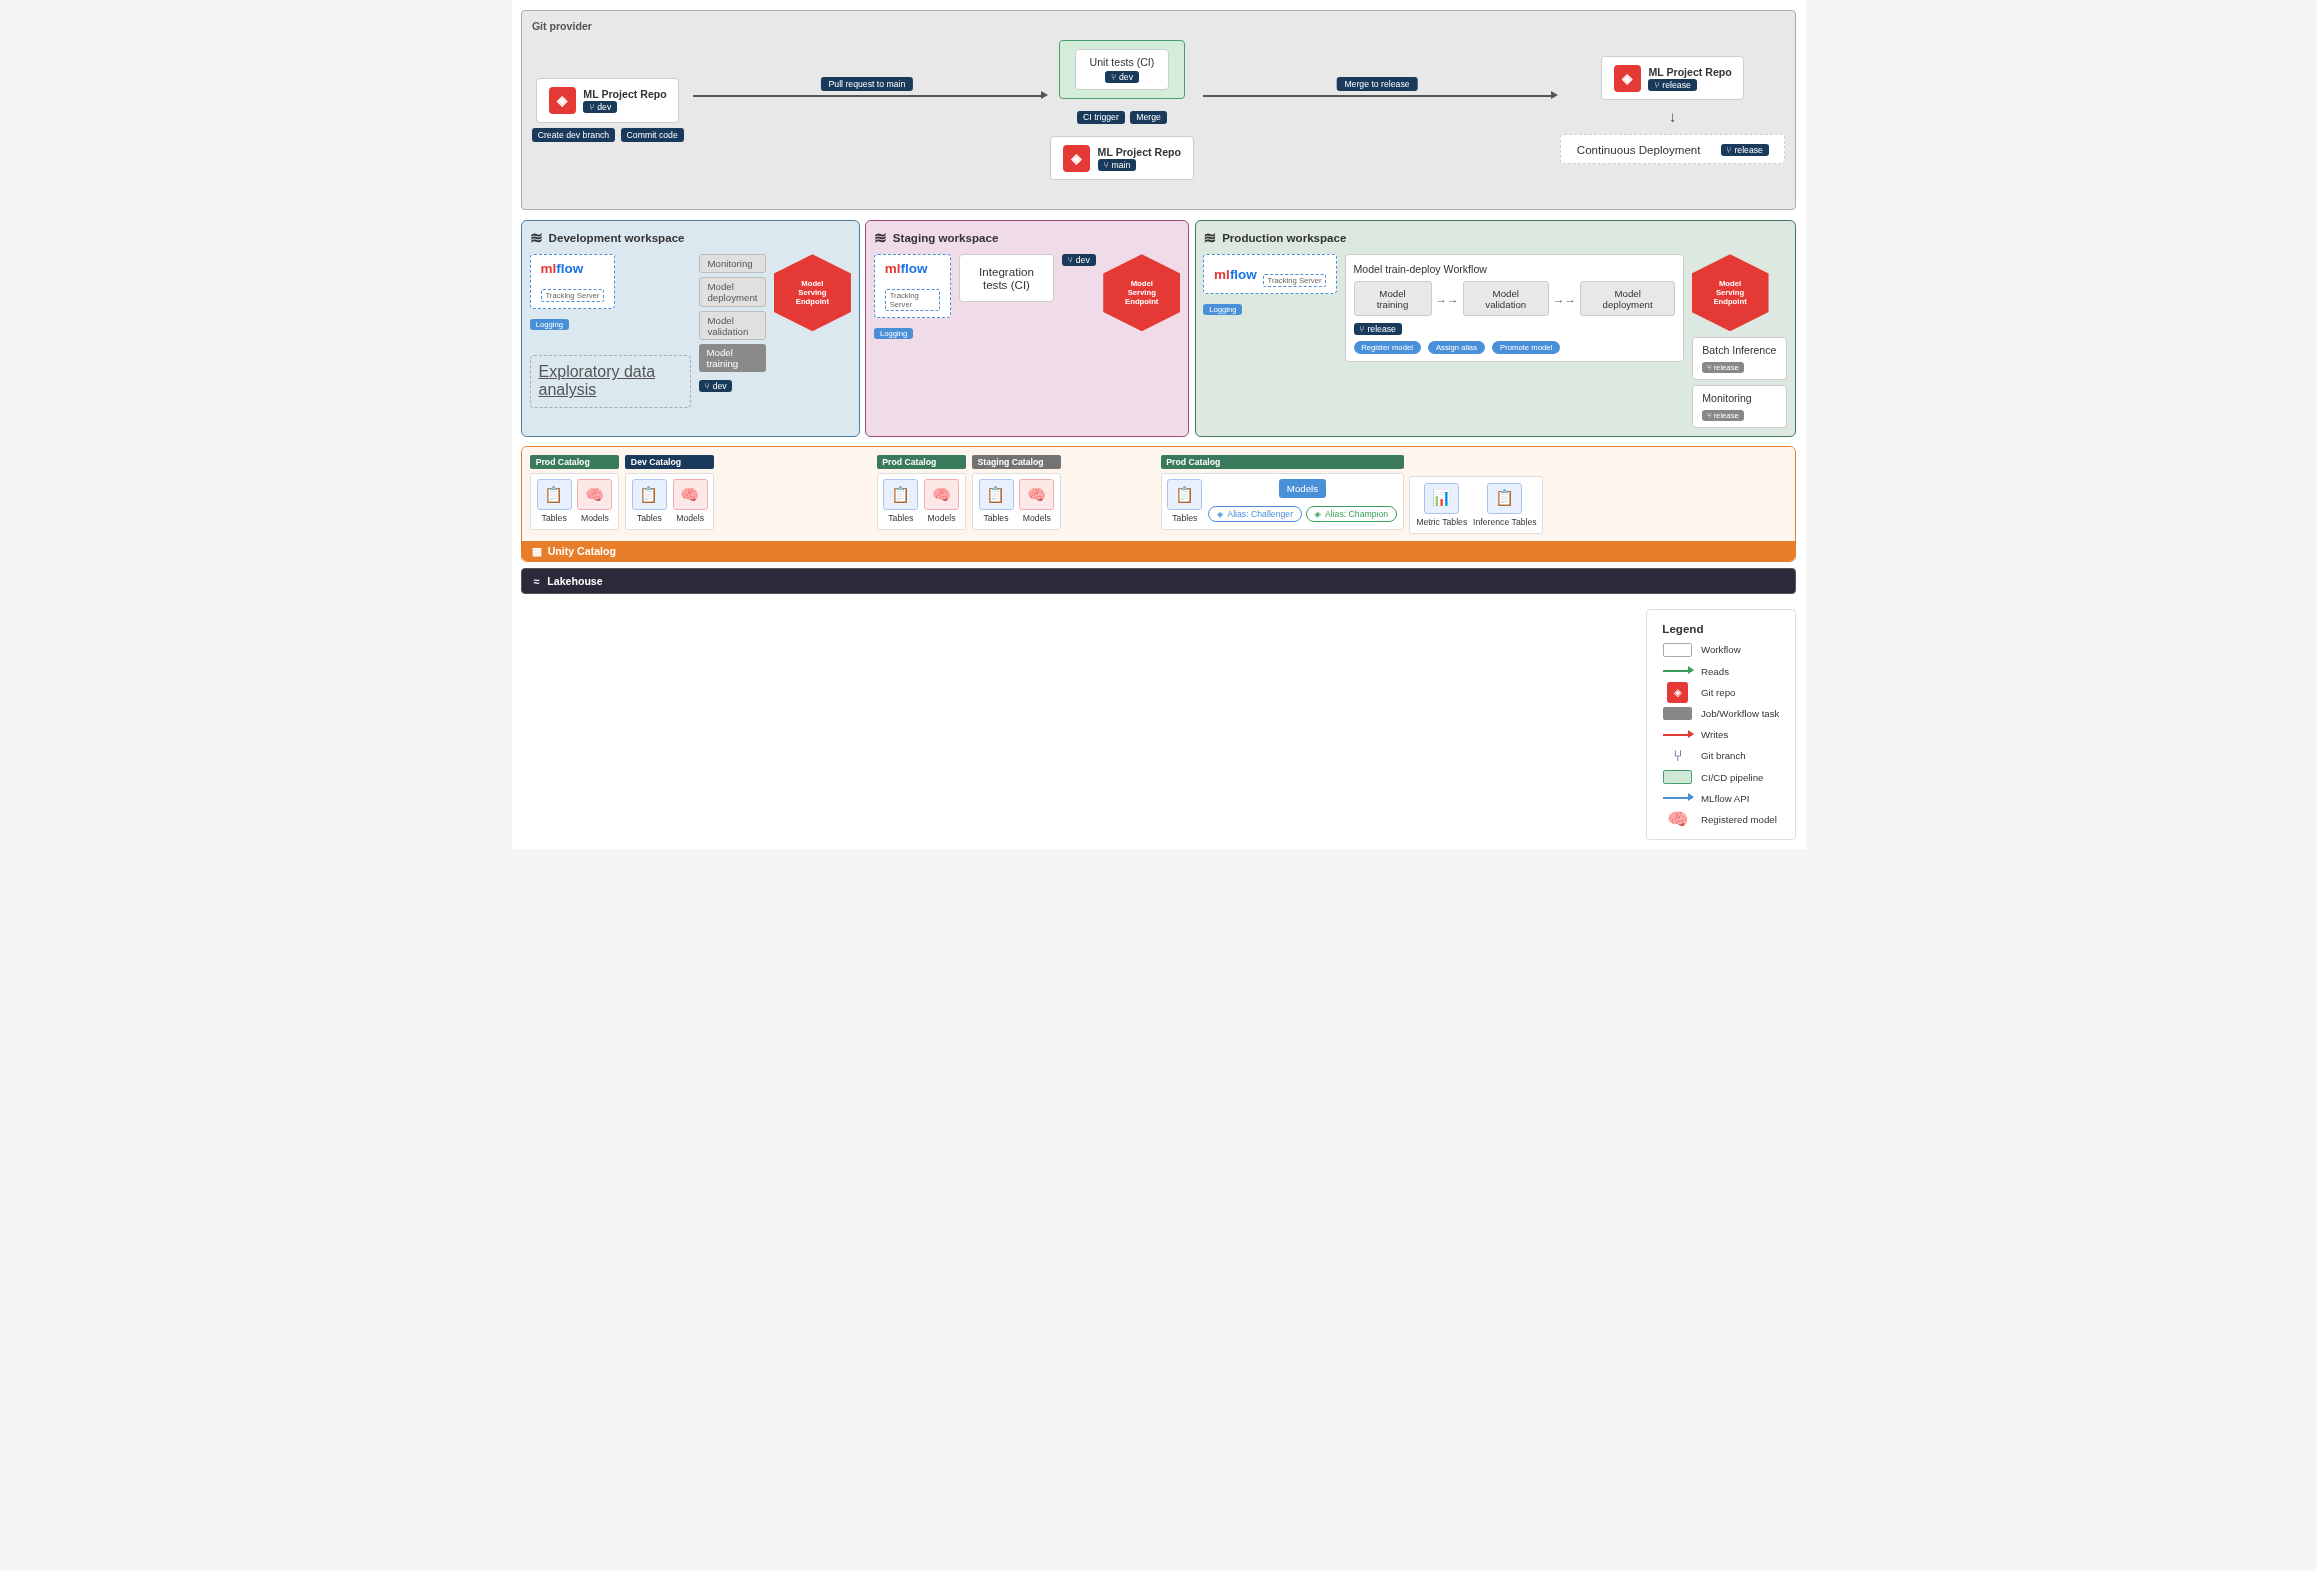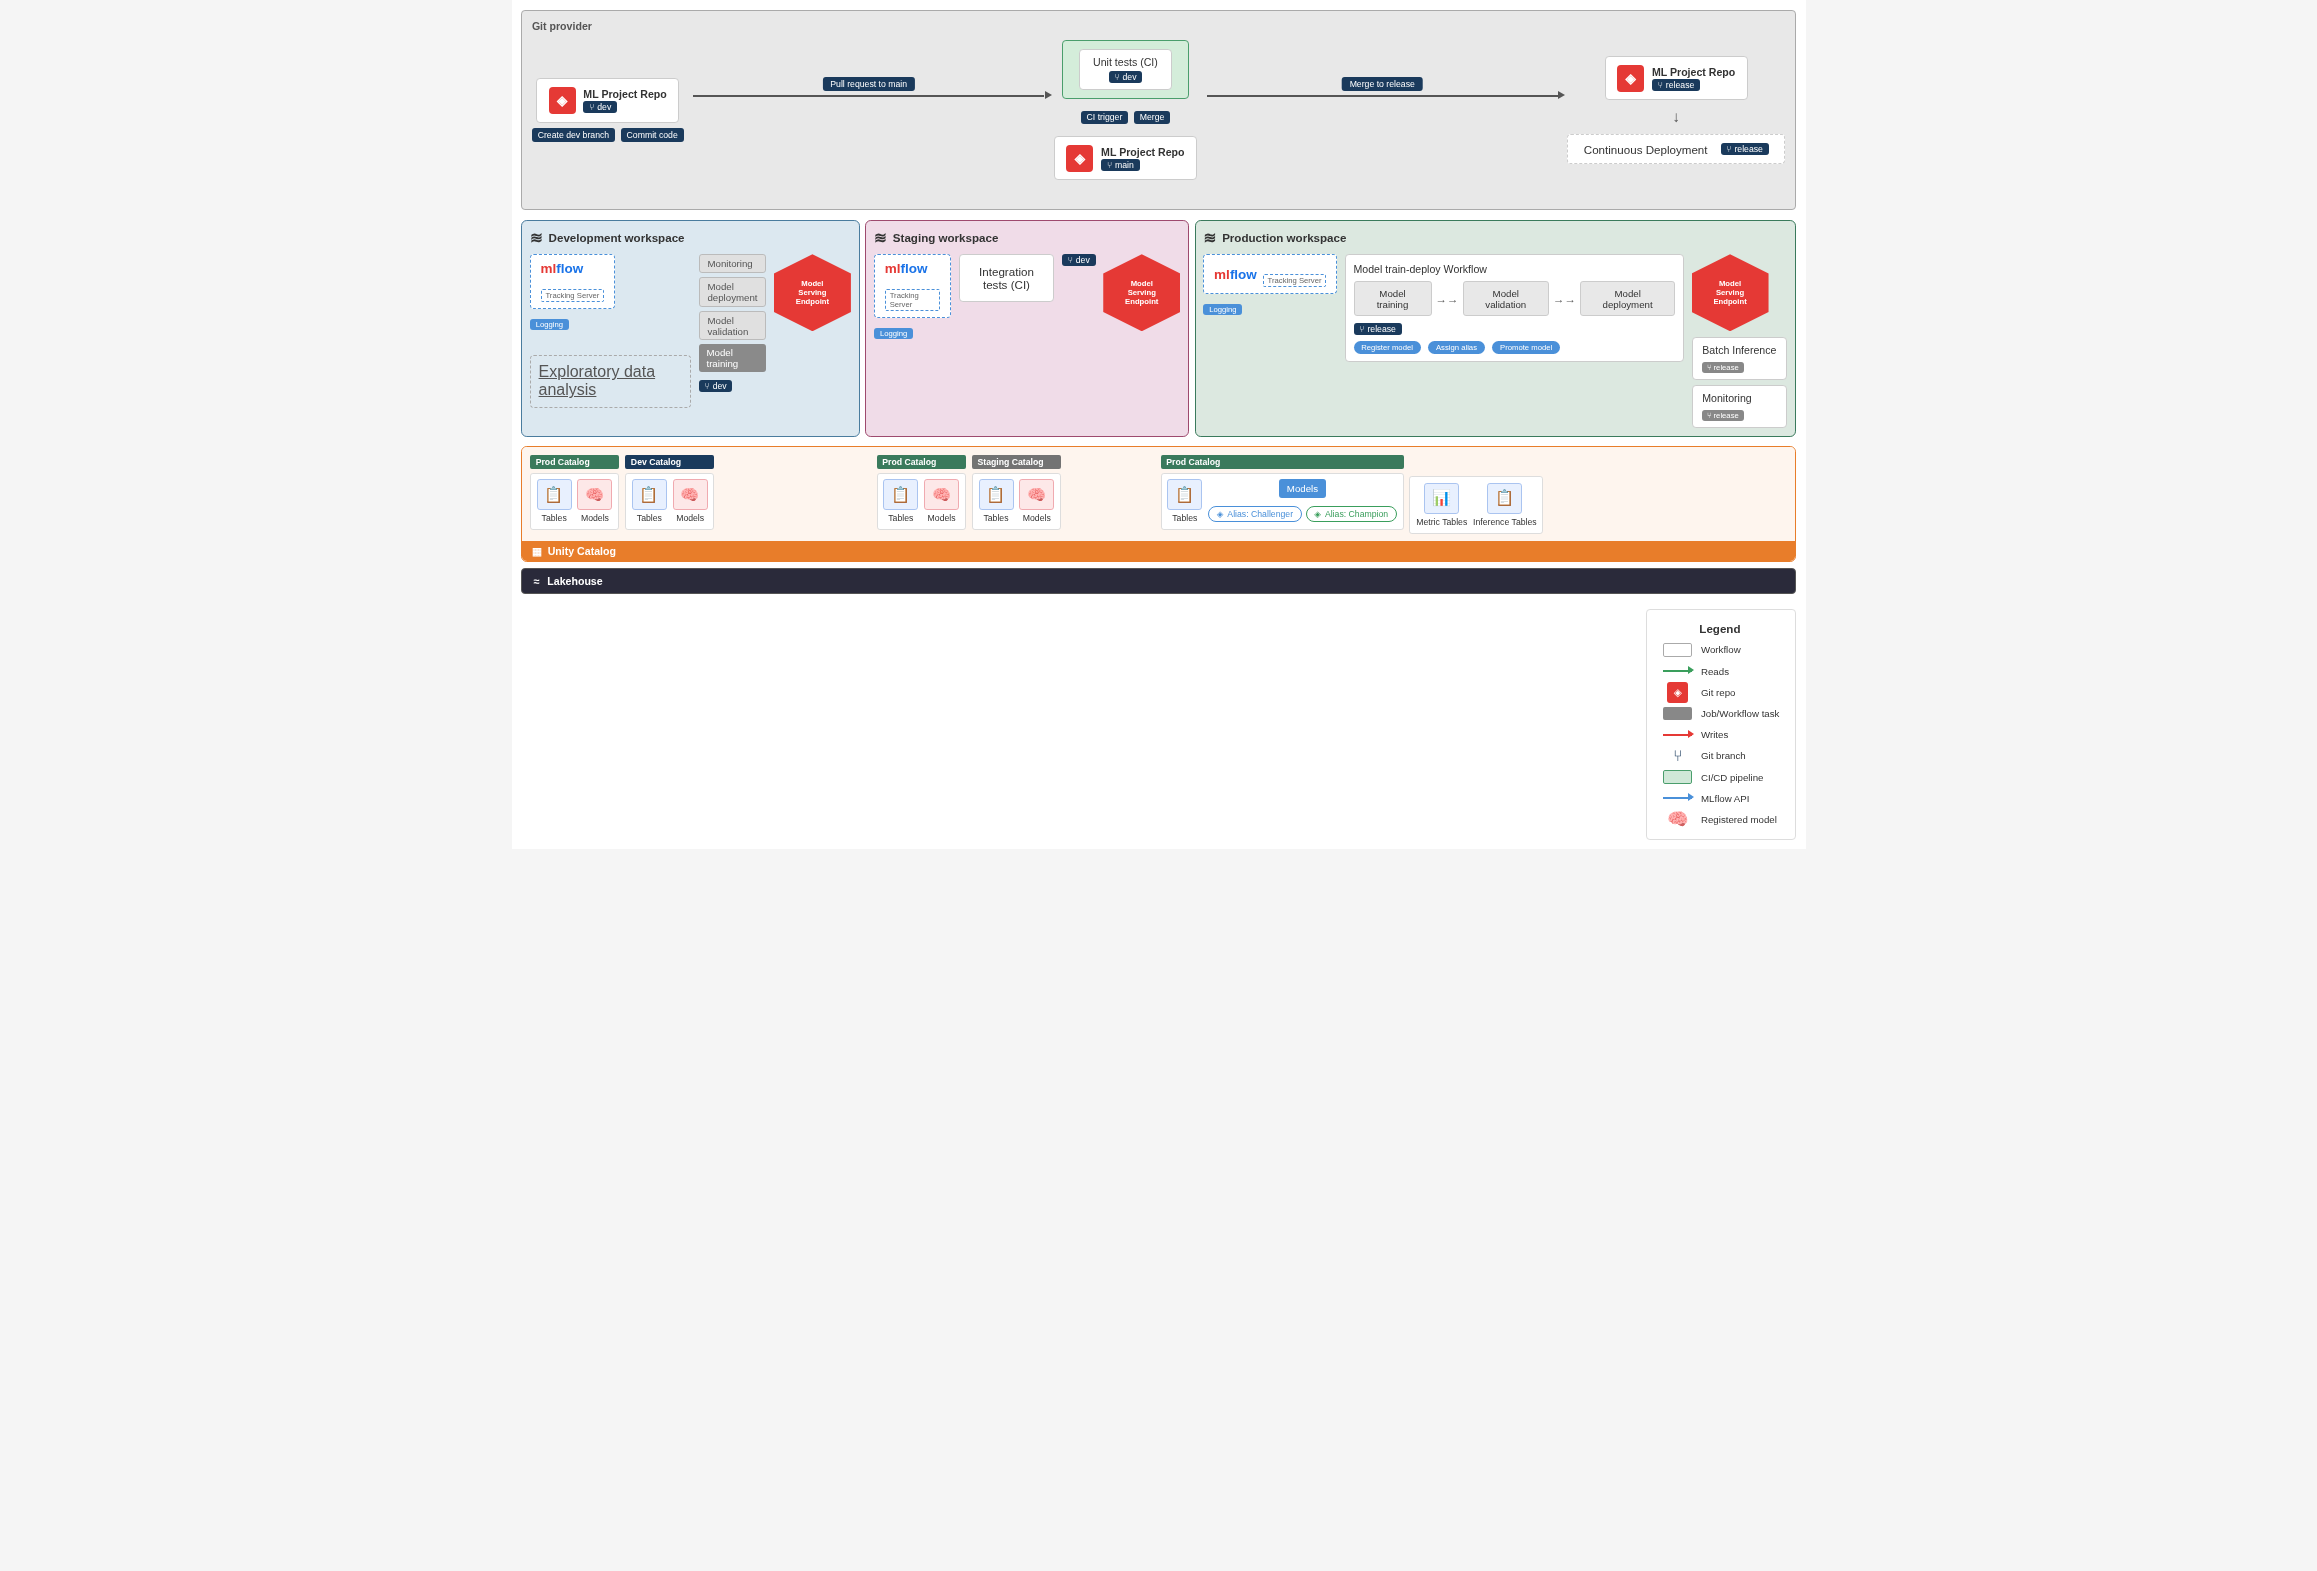--- a/index.html
+++ b/index.html
@@ -345,21 +345,20 @@
     .legend-box {
       background: white;
       border: 1px solid #ddd;
       border-radius: 3.9px;
       padding: 11.6px 15.4px;
     }
     .legend-title {
       font-weight: bold;
       font-size: 11.6px;
       margin-bottom: 7.7px;
-      margin-left: 37px;
     }
     .legend-grid {
       display: grid;
       grid-template-columns: 1fr;
       gap: 5.8px 23px;
     }
     .legend-item {
       display: flex;
       align-items: center;
       gap: 7.7px;
@@ -449,22 +448,22 @@
       gap: 1.9px;
     }
 
     .continuous-deploy-box {
       background: white;
       border: 1.9px dashed #ccc;
       border-radius: 3.9px;
       padding: 7.7px 15.4px;
       font-size: 11.6px;
       display: inline-flex;
-      align-items: flex-start;
-      gap: 13px;
+      align-items: flex-end;
+      gap: 20px;
       white-space: nowrap;
     }
   </style>
 </head>
 <body>
 
 <div class="main-container">
 
   <div class="git-provider-section">
     <div class="section-label">Git provider</div>

